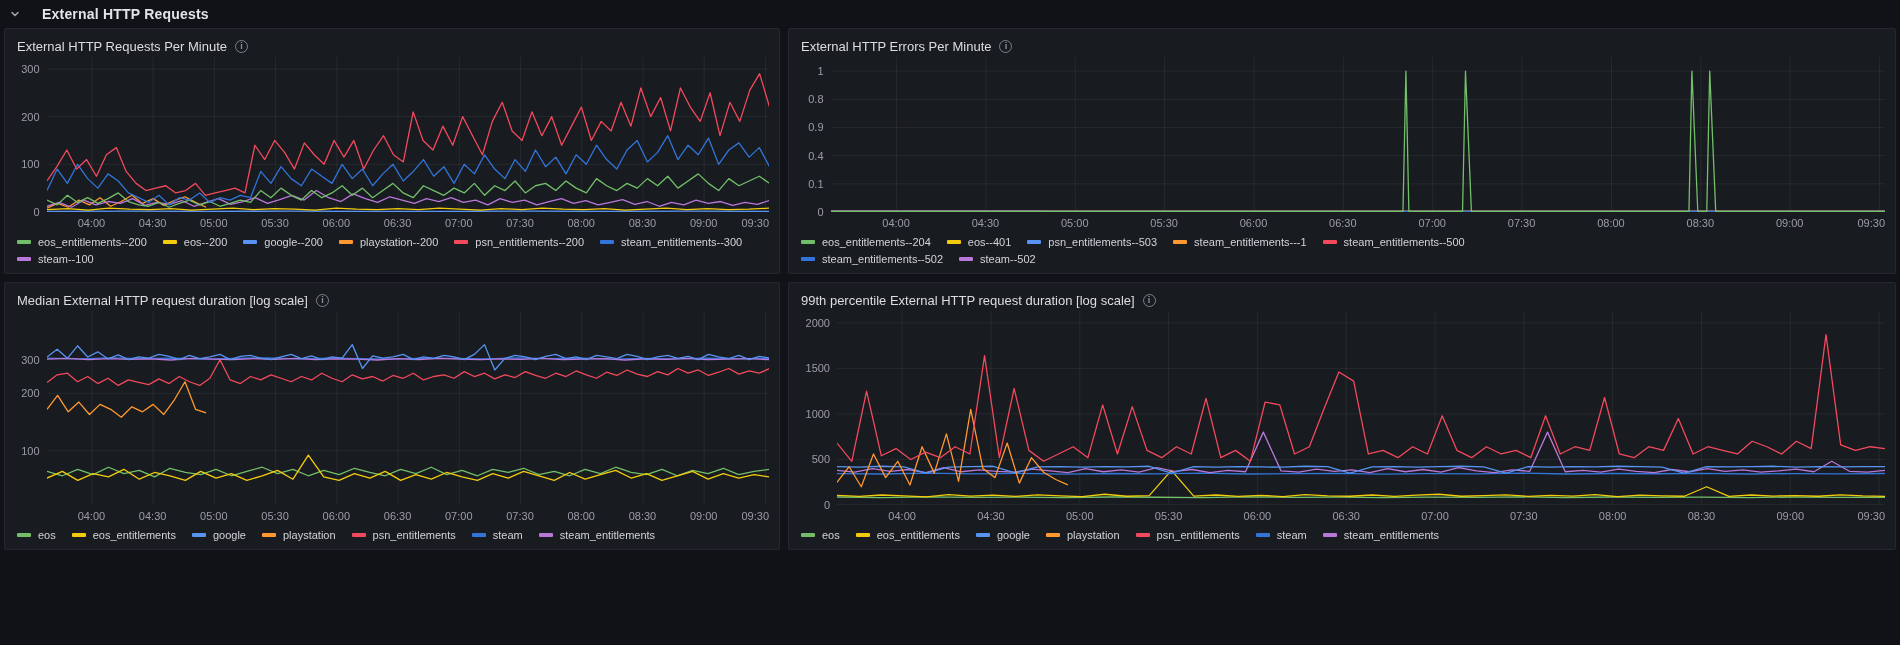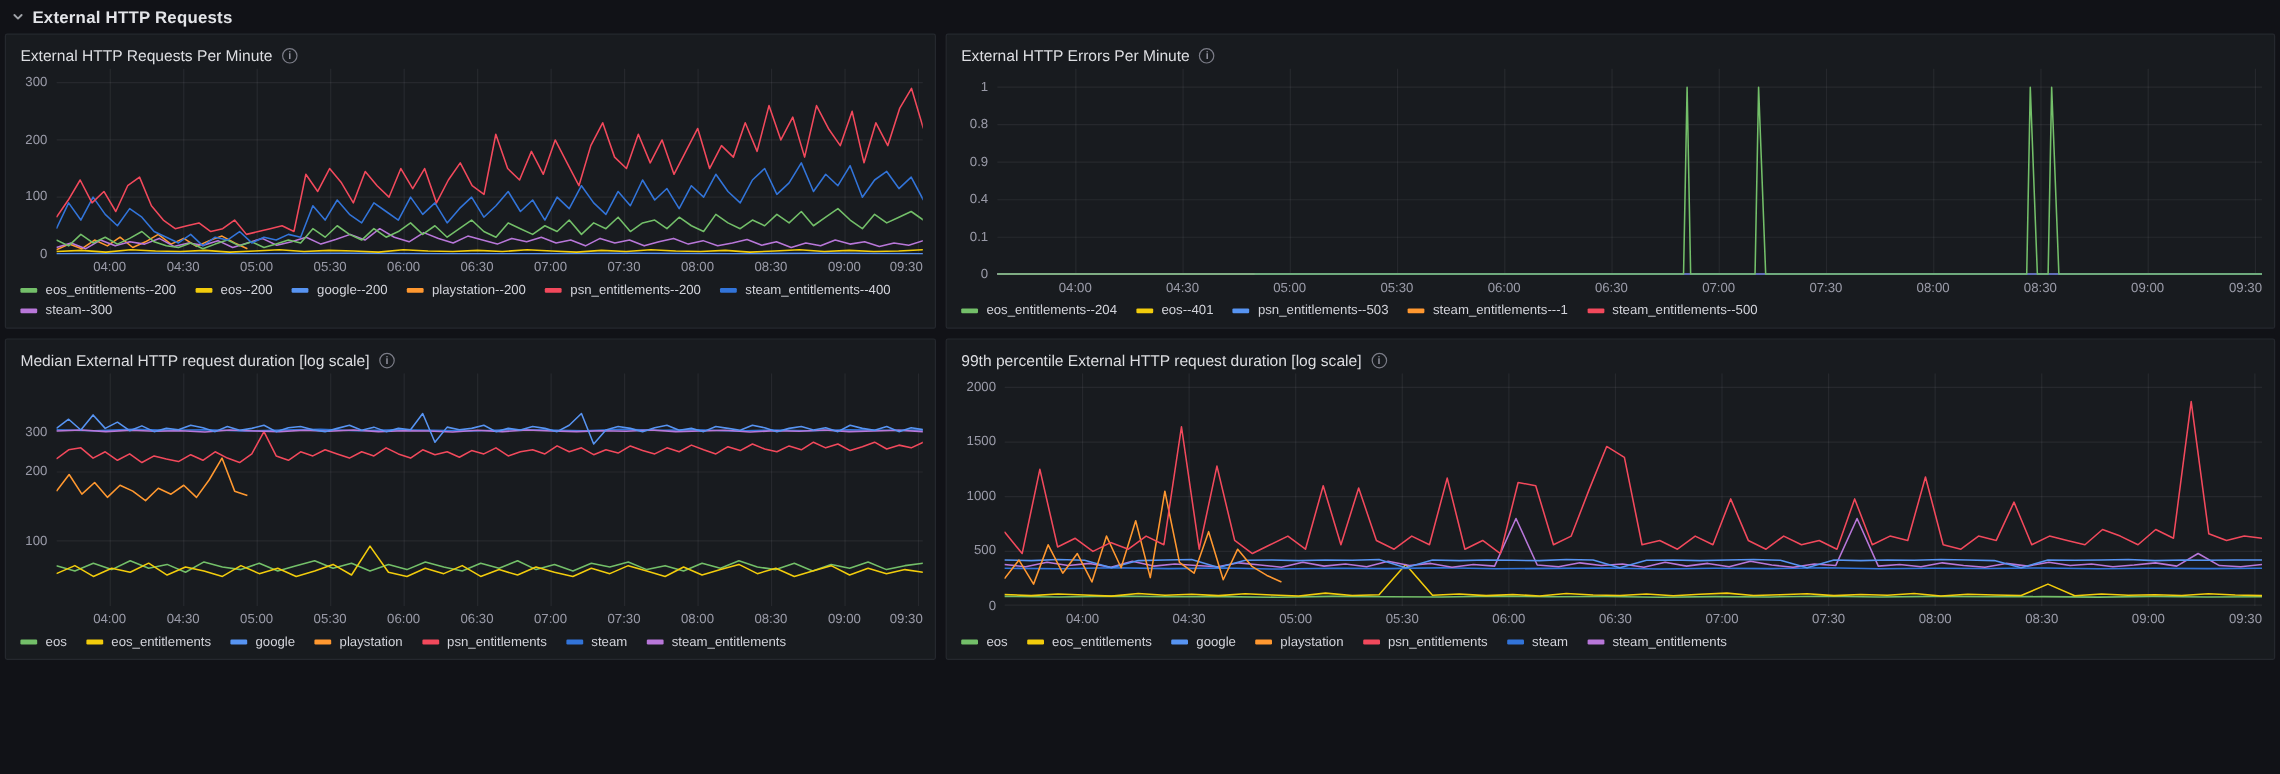--- a/index.html
+++ b/index.html
@@ -1,19 +1,19 @@
 <!DOCTYPE html>
 <html><head>
 <meta charset="utf-8">
 <style>
   * { box-sizing: border-box; margin: 0; padding: 0; }
   html,body { width:1900px; height:645px; background:#111217; font-family:"Liberation Sans",sans-serif; overflow:hidden; }
   .page { padding: 0 4px; }
 
-  .row-header { height:28px; display:flex; align-items:center; gap:7px; padding:2px 6px; cursor:pointer; }
+  .row-header { height:28px; display:flex; align-items:center; gap:22px; padding:2px 6px; cursor:pointer; }
   .row-header .chev { display:flex; align-items:center; color:#9fa2a8; }
   .row-title { font-size:14px; font-weight:700; color:#e3e4e8; letter-spacing:.2px; }
 
   .grid { display:grid; grid-template-columns:776px 1108px; grid-template-rows:246px 268px; gap:8px; }
 
   .panel { background:#181b1f; border:1px solid #25282e; border-radius:2px; padding:6px 10px 6px 10px; display:flex; flex-direction:column; overflow:hidden; }
   .panel-header { height:22px; display:flex; align-items:center; gap:8px; padding-left:2px; flex:0 0 auto; }
   .panel-title { font-size:13px; font-weight:500; color:#dcdde1; }
   .info-icon { width:13px; height:13px; border:1px solid rgba(204,204,220,.55); border-radius:50%; color:rgba(204,204,220,.65); display:inline-flex; align-items:center; justify-content:center; font-size:9px; font-weight:700; cursor:pointer; }
   .info-icon::after { content:"i"; }
@@ -115,27 +115,27 @@
             <span class="legend-item">
               <span class="legend-swatch" style="background: rgb(255, 152, 48);"></span>
               <span class="legend-label">playstation--200</span>
             </span>
             <span class="legend-item">
               <span class="legend-swatch" style="background: rgb(242, 73, 92);"></span>
               <span class="legend-label">psn_entitlements--200</span>
             </span>
             <span class="legend-item">
               <span class="legend-swatch" style="background: rgb(50, 116, 217);"></span>
-              <span class="legend-label">steam_entitlements--400</span>
+              <span class="legend-label">steam_entitlements--300</span>
             </span>
           </div>
           <div class="legend-row">
             <span class="legend-item">
               <span class="legend-swatch" style="background: rgb(184, 119, 217);"></span>
-              <span class="legend-label">steam--300</span>
+              <span class="legend-label">steam--100</span>
             </span>
           </div>
         </div>
     </section>
 
     <section class="panel">
       <div class="panel-header">
         <h2 class="panel-title">External HTTP Errors Per Minute</h2>
         <span class="info-icon"></span>
       </div>
@@ -207,20 +207,30 @@
             </span>
             <span class="legend-item">
               <span class="legend-swatch" style="background: rgb(255, 152, 48);"></span>
               <span class="legend-label">steam_entitlements---1</span>
             </span>
             <span class="legend-item">
               <span class="legend-swatch" style="background: rgb(242, 73, 92);"></span>
               <span class="legend-label">steam_entitlements--500</span>
             </span>
           </div>
+          <div class="legend-row">
+            <span class="legend-item">
+              <span class="legend-swatch" style="background: rgb(50, 116, 217);"></span>
+              <span class="legend-label">steam_entitlements--502</span>
+            </span>
+            <span class="legend-item">
+              <span class="legend-swatch" style="background: rgb(184, 119, 217);"></span>
+              <span class="legend-label">steam--502</span>
+            </span>
+          </div>
         </div>
     </section>
 
     <section class="panel">
       <div class="panel-header">
         <h2 class="panel-title">Median External HTTP request duration [log scale]</h2>
         <span class="info-icon"></span>
       </div>
       <div class="chart">
         <div class="y-gutter" style="width: 31.5px;">

